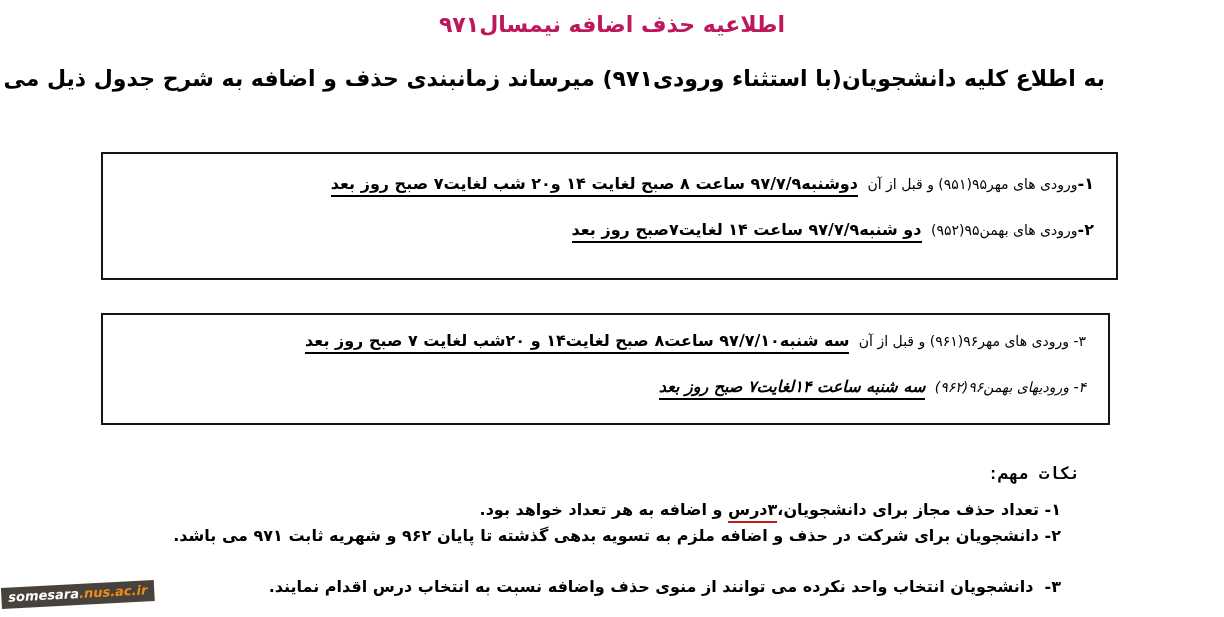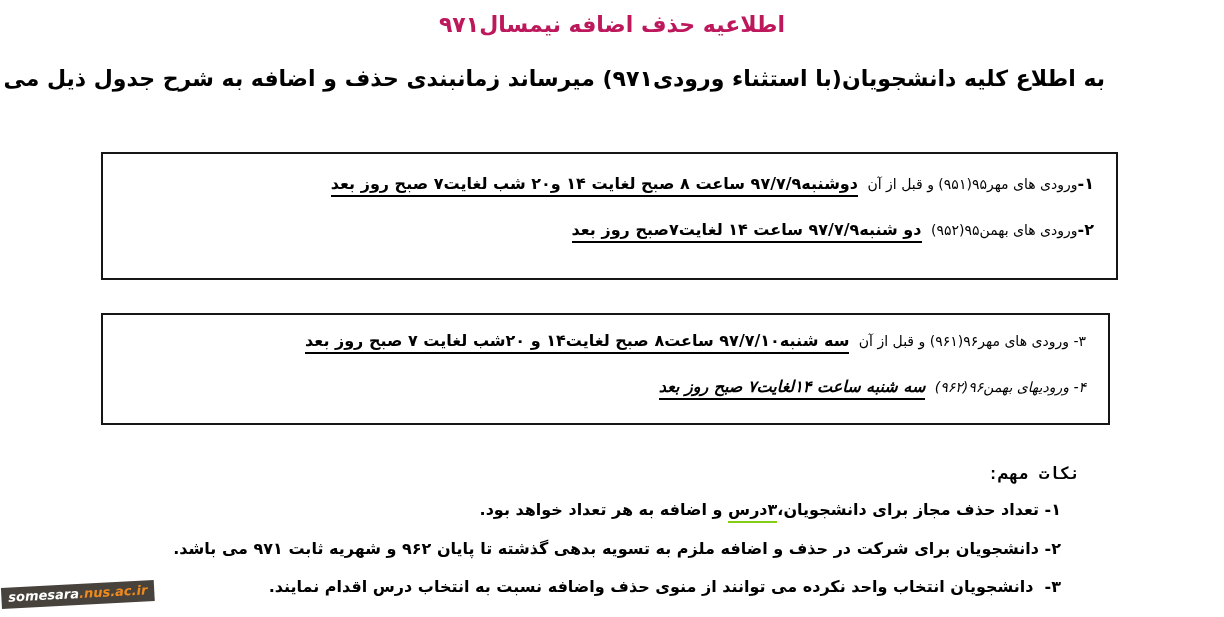--- a/index.html
+++ b/index.html
@@ -69,24 +69,24 @@
     font-family:Liberation Mono, monospace;
   }
   .note {
     position:absolute;
     right:163px;
     font-size:16px;
     font-weight:bold;
     white-space:nowrap;
   }
   .note-1 { top:500px; }
-  .note-2 { top:539px;text-align:center; }
+  .note-2 { top:526px;text-align:center; }
   .note-3 { top:577px; }
   .note-underline {
-    border-bottom:2px solid #84cc16;
+    border-bottom:2px solid #b91c1c;
     padding-bottom:2px;
     text-align:center;
   }
   .watermark {
     position:absolute;
     left:2px;
     top:588px;
     background:#48423c;
     padding:2px 7px 4px 7px;
     transform:rotate(-3deg);

